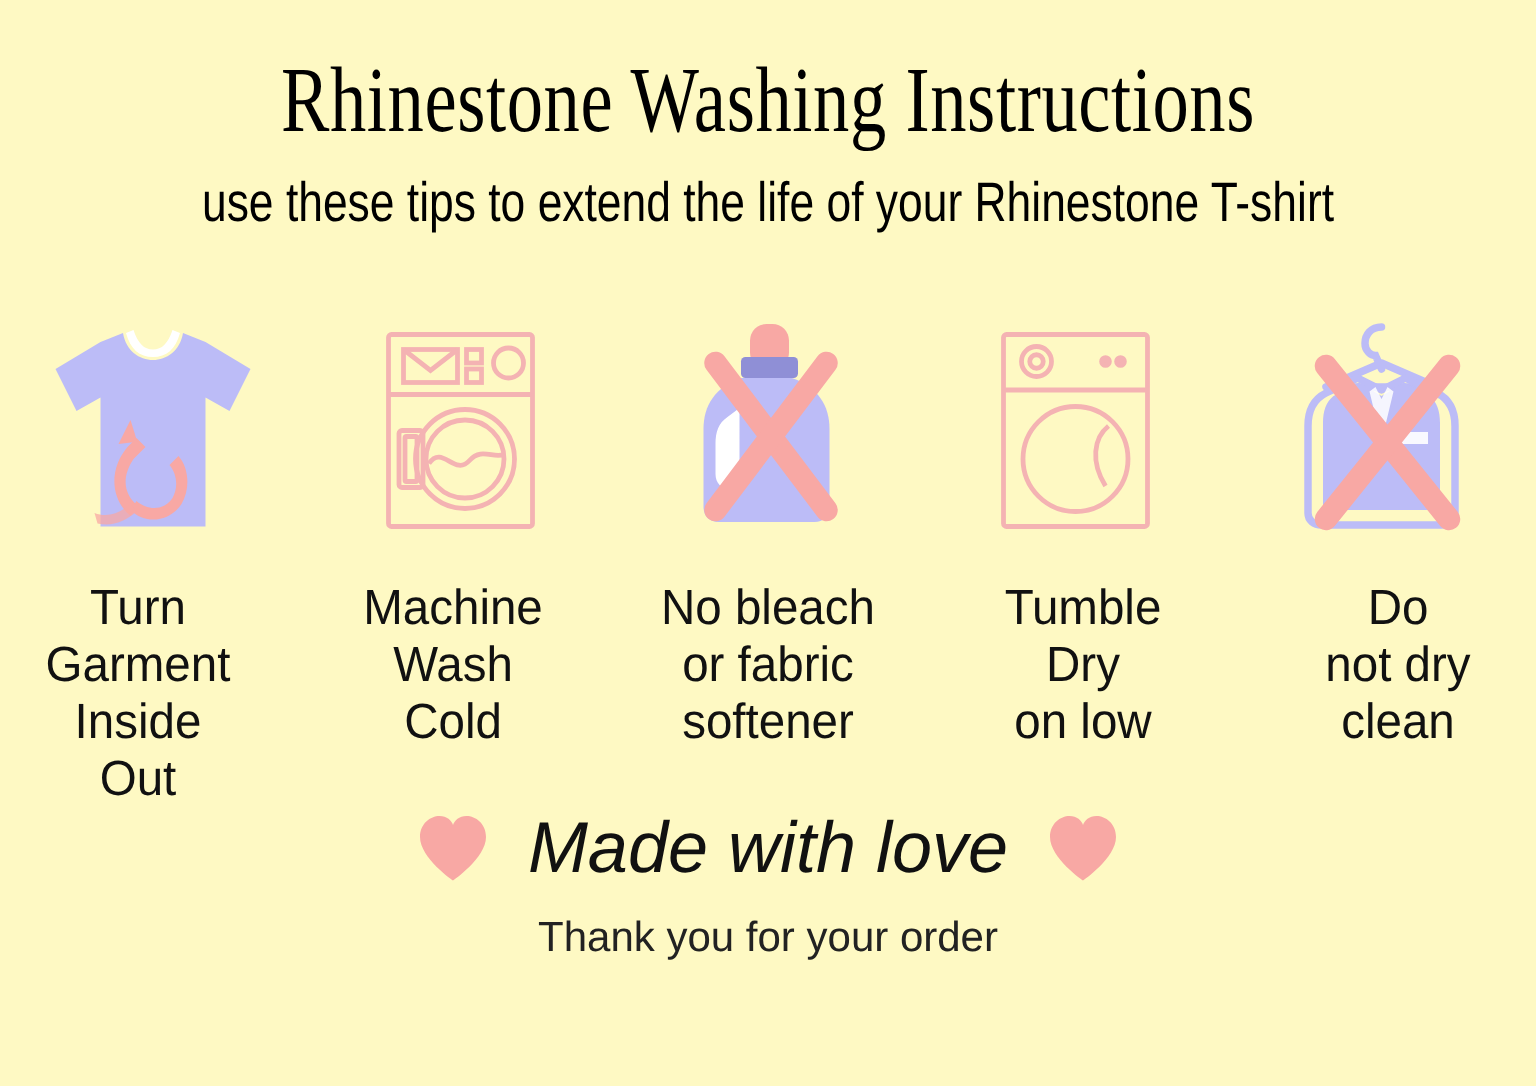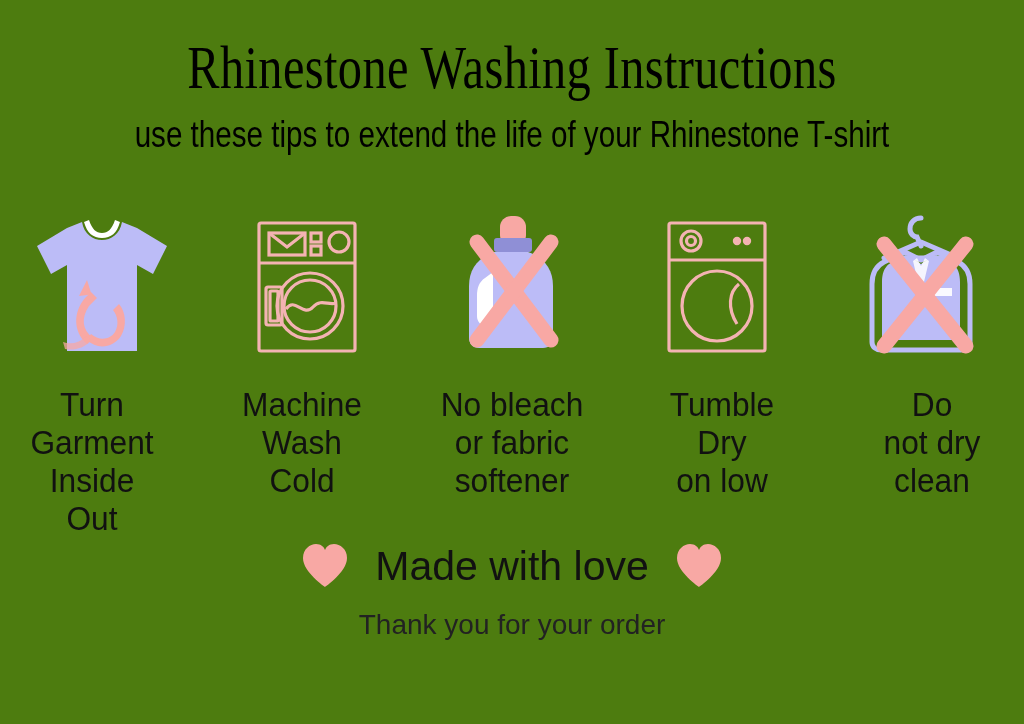--- a/index.html
+++ b/index.html
@@ -12,21 +12,21 @@
     width: 1024px;
     height: 724px;
     overflow: hidden;
     font-family: "Liberation Sans", sans-serif;
     color: #111111;
     position: relative;
   }
   .card {
     position: absolute;
     inset: 0;
-    background: #4d7c0f;
+    background: #fef9c3;
   }
 
   
   .header {
     position: absolute;
     top: 32px;
     left: 0;
     width: 1024px;
     text-align: center;
   }
@@ -99,24 +99,25 @@
     top: 536px;
     left: 0;
     width: 1024px;
     display: flex;
     justify-content: center;
     align-items: center;
     gap: 26px;
   }
   .made-text {
     font-family: "Liberation Sans", sans-serif;
-    font-size: 41px;
+    font-size: 48px;
     line-height: 60px;
     color: #111111;
     white-space: nowrap;
+    font-style: italic;
   }
   .heart {
     display: block;
   }
   .thanks {
     position: absolute;
     top: 608px;
     left: 0;
     width: 1024px;
     text-align: center;

